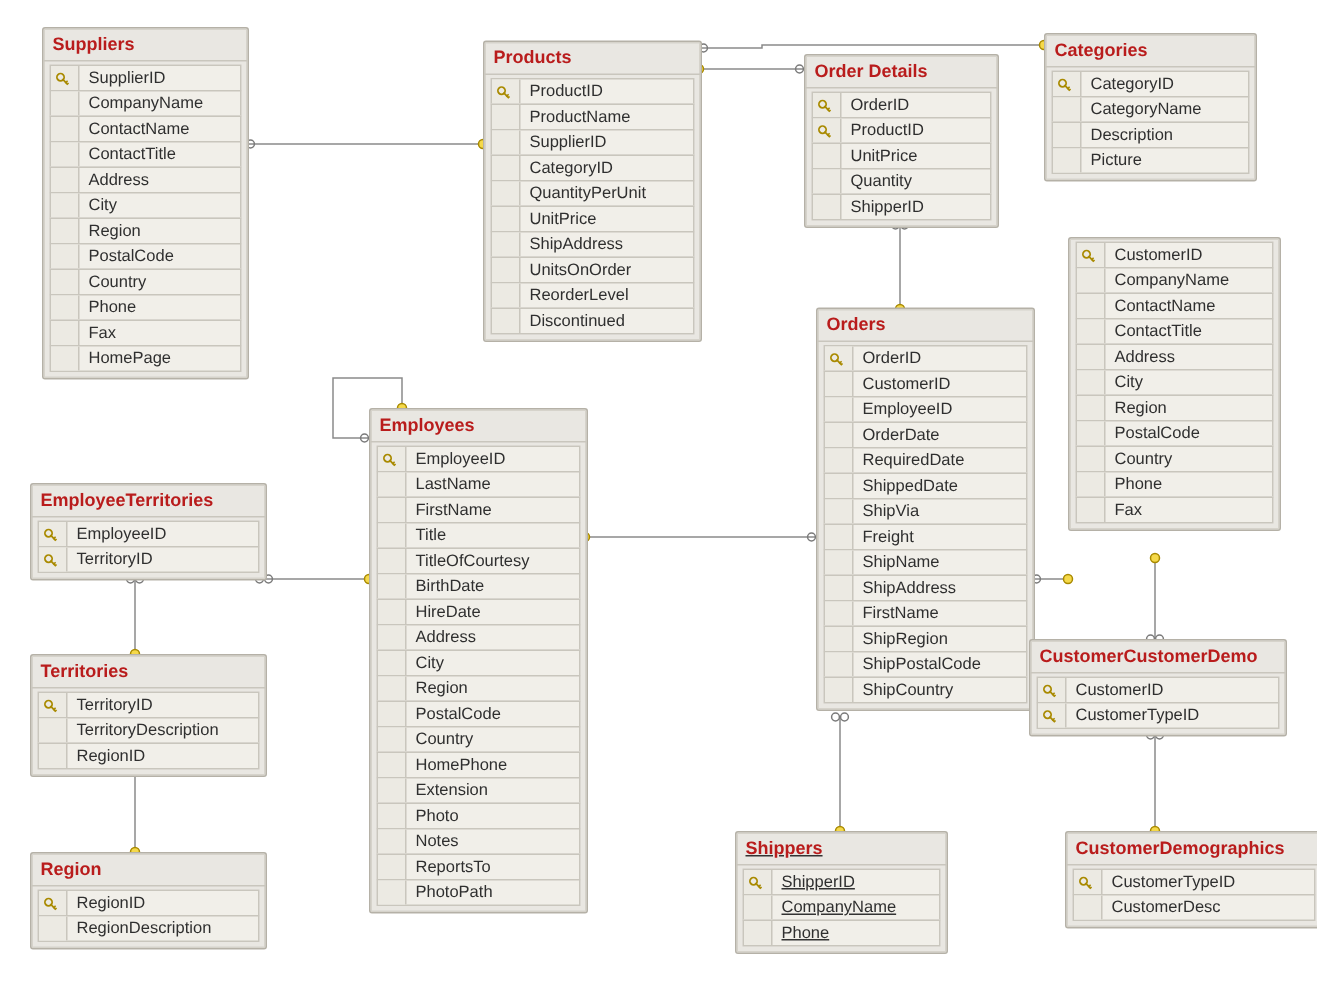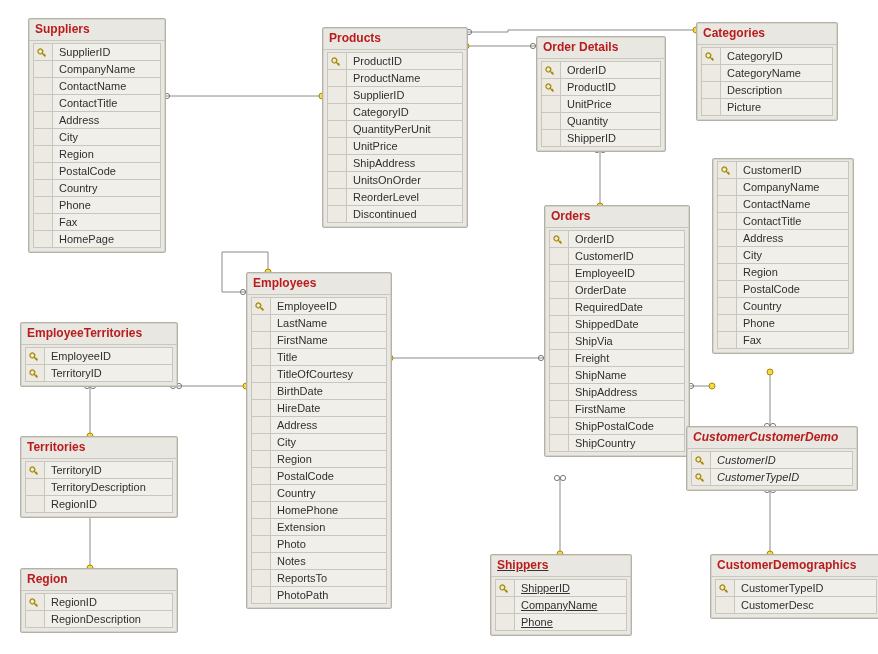--- a/index.html
+++ b/index.html
@@ -610,20 +610,24 @@
         <div class="row">
           <div class="keycell"></div>
           <div class="colname">ShipAddress</div>
         </div>
         <div class="row">
           <div class="keycell"></div>
           <div class="colname">FirstName</div>
         </div>
         <div class="row">
           <div class="keycell"></div>
+          <div class="colname">ShipRegion</div>
+        </div>
+        <div class="row">
+          <div class="keycell"></div>
           <div class="colname">ShipPostalCode</div>
         </div>
         <div class="row">
           <div class="keycell"></div>
           <div class="colname">ShipCountry</div>
         </div>
       </div>
     </div>
     <div class="table" style="left: 712px; top: 158px; width: 140px;">
       <div class="rows">
@@ -677,21 +681,21 @@
         <div class="row">
           <div class="keycell"></div>
           <div class="colname">Phone</div>
         </div>
         <div class="row">
           <div class="keycell"></div>
           <div class="colname">Fax</div>
         </div>
       </div>
     </div>
-    <div class="table" style="left: 686px; top: 426px; width: 170px; font-style: italic;">
+    <div class="table" style="left: 686px; top: 426px; width: 170px;">
       <div class="table-title">CustomerCustomerDemo</div>
       <div class="rows">
         <div class="row">
           <div class="keycell">
             <span class="key-icon">
               <svg width="12" height="12" viewBox="0 0 16 16">
                 <g transform="rotate(-45 8 8)">
                   <circle cx="6" cy="5" r="3.2" fill="none" stroke="#a98a00" stroke-width="1.6"></circle>
                   <rect x="5.2" y="7.5" width="1.6" height="6" fill="#a98a00"></rect>
                   <rect x="5.2" y="11" width="3" height="1.4" fill="#a98a00"></rect>

